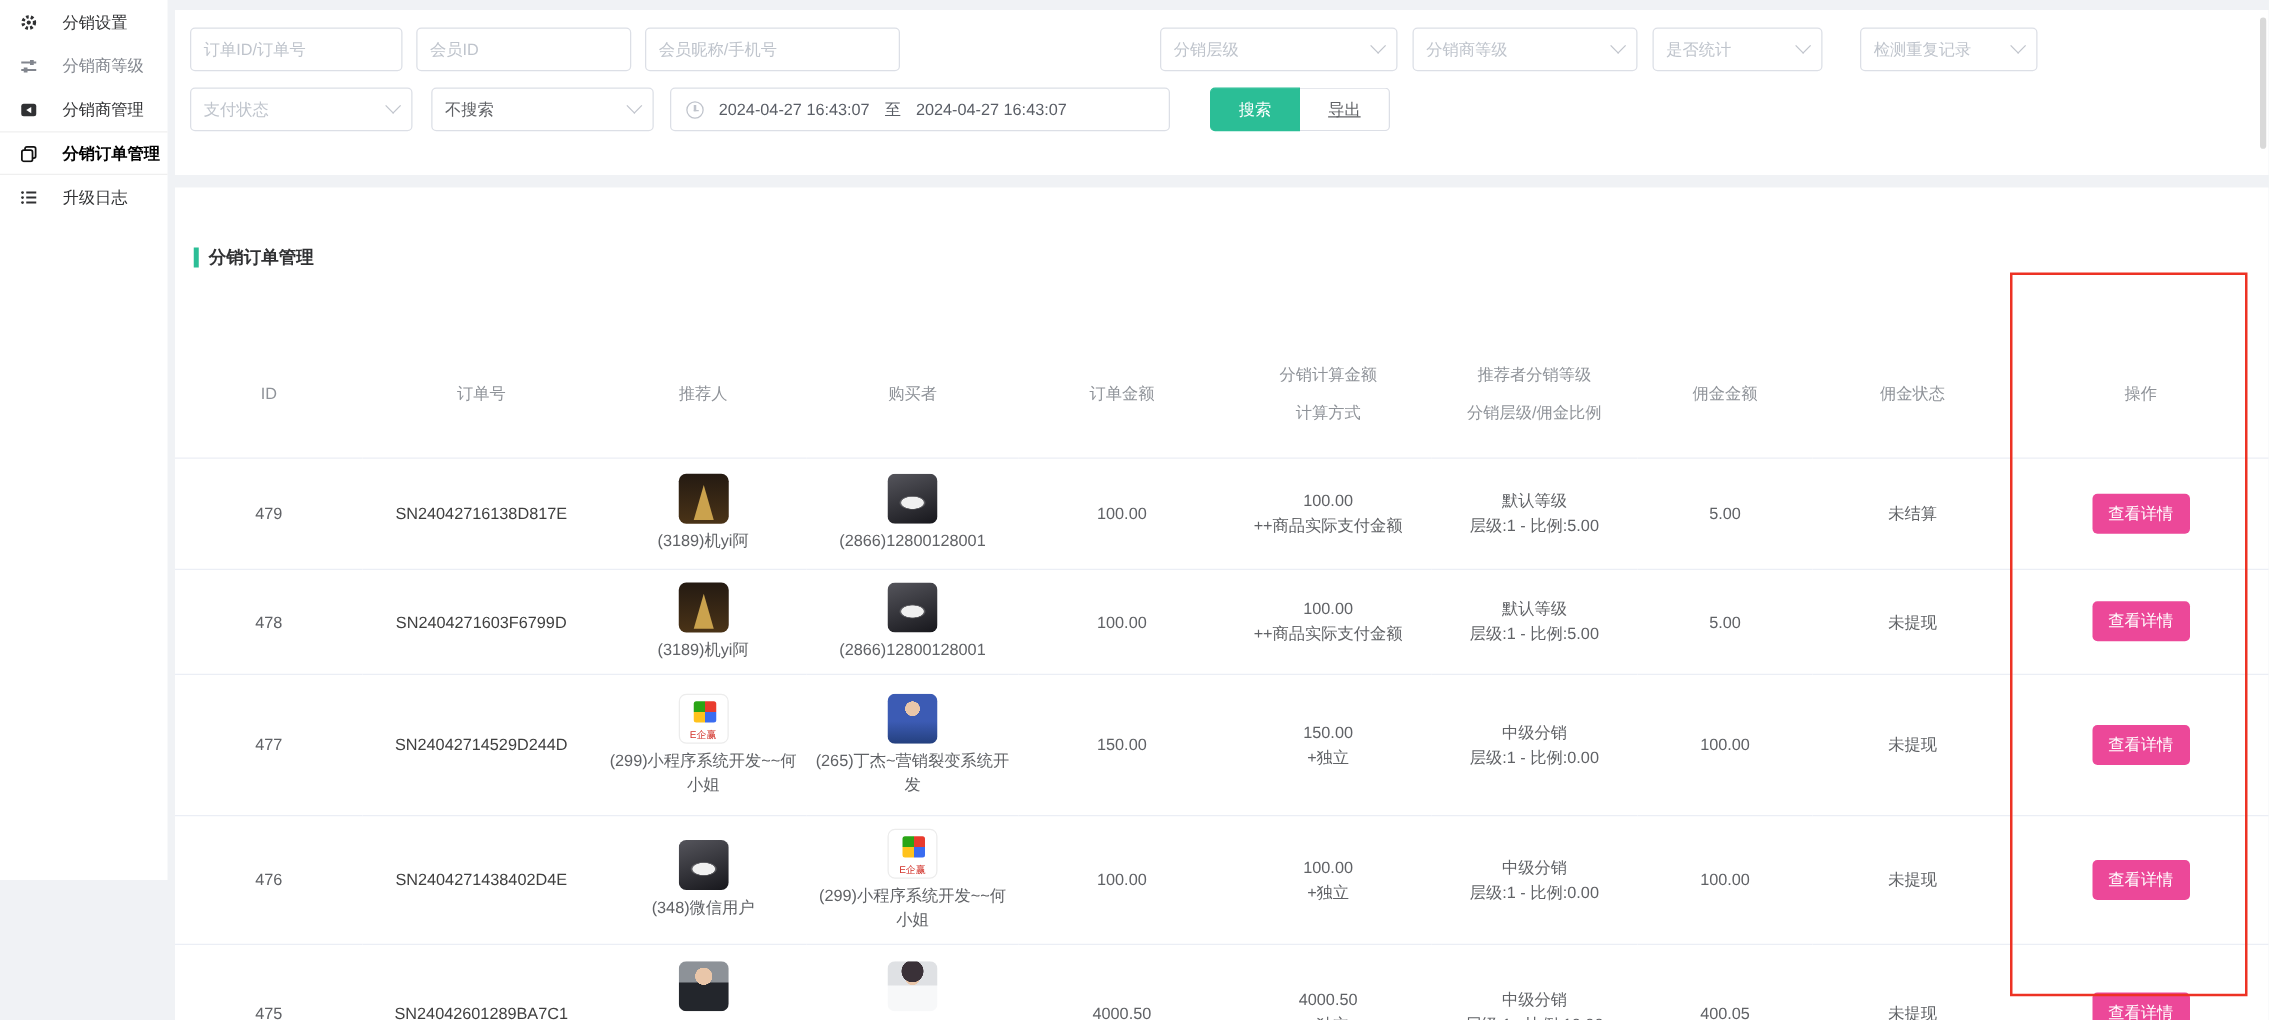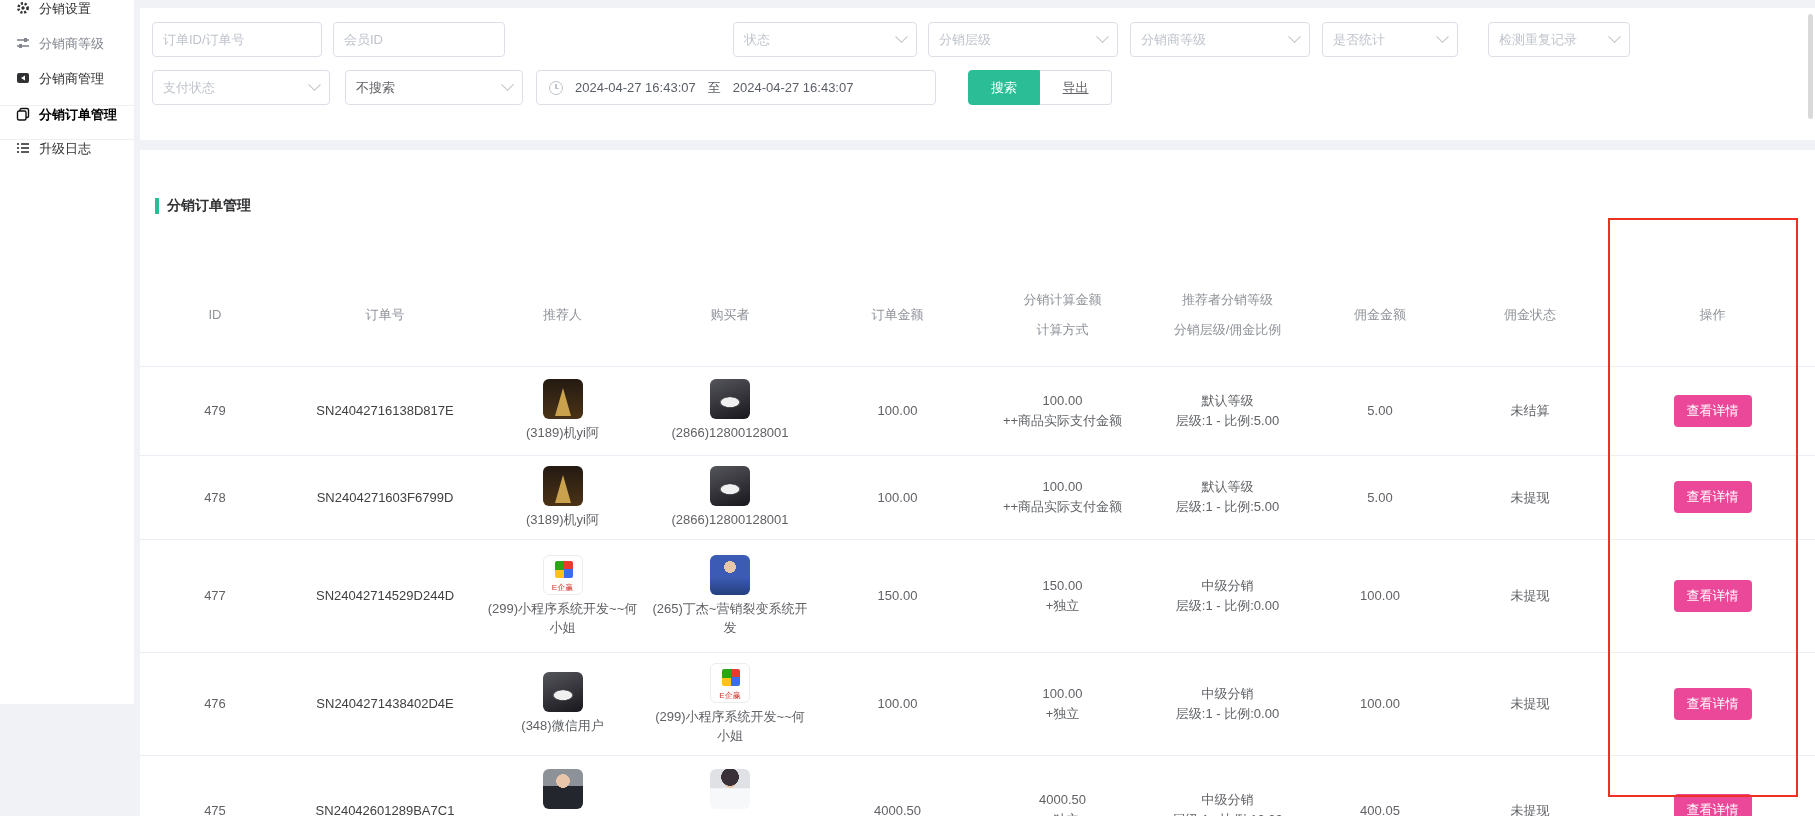--- a/index.html
+++ b/index.html
@@ -1,21 +1,21 @@
 <!DOCTYPE html>
 <html><head>
 <meta charset="utf-8">
 <style>
   * { margin:0; padding:0; box-sizing:border-box; }
   html,body { width:1815px; height:816px; background:#f0f2f5; font-family:"Liberation Sans","DejaVu Sans",sans-serif; font-size:13px; color:#606266; overflow:hidden; }
   .page { position:relative; width:1815px; height:816px; }
 
   
   .sidebar { position:absolute; left:0; top:0; width:134px; height:704px; background:#fff; }
-  .side-item { height:35px; display:flex; gap:9px; padding-left:15px; color:#303133; cursor:pointer; }
+  .side-item { height:35px; display:flex; align-items:center; gap:20px; padding-left:15px; color:#303133; cursor:pointer; }
   .side-item .sicon { width:15px; height:15px; display:inline-flex; align-items:center; justify-content:center; flex:0 0 15px; }
   .side-item.dim { color:#82868e; }
   .side-item.active { font-weight:bold; color:#000; border-top:1px solid #efefef; border-bottom:1px solid #efefef; }
 
   
   .filter-card { position:absolute; left:140px; top:8px; width:1675px; height:132px; background:#fff; }
   .main-card { position:absolute; left:140px; top:150px; width:1675px; height:666px; background:#fff; }
   .ctrl { position:absolute; height:35px; border:1px solid #dcdfe6; border-radius:4px; background:#fff; display:flex; align-items:center; padding:0 10px; color:#bfc4cc; cursor:text; }
   .ctrl.sel { cursor:pointer; justify-content:space-between; }
   .chev { width:9px; height:9px; border-right:1.5px solid #c0c4cc; border-bottom:1.5px solid #c0c4cc; transform:rotate(45deg) translate(-2px,-2px); flex:0 0 9px; }
@@ -122,23 +122,22 @@
   </nav>
 
   <section class="filter-card">
 
     <div class="ctrl" style="left:12px; top:14px; width:170px;">
         <span>订单ID/订单号</span>
       </div>
     <div class="ctrl" style="left:193px; top:14px; width:172px;">
         <span>会员ID</span>
       </div>
-    <div class="ctrl sel" style="left:593px; top:14px; width:184px;">
-        <span>状态</span>
-        <span class="chev"></span>
+    <div class="ctrl" style="left:376px; top:14px; width:204px;">
+        <span>会员昵称/手机号</span>
       </div>
     <div class="ctrl sel" style="left:788px; top:14px; width:190px;">
         <span>分销层级</span>
         <span class="chev"></span>
       </div>
     <div class="ctrl sel" style="left:990px; top:14px; width:180px;">
         <span>分销商等级</span>
         <span class="chev"></span>
       </div>
     <div class="ctrl sel" style="left:1182px; top:14px; width:136px;">

